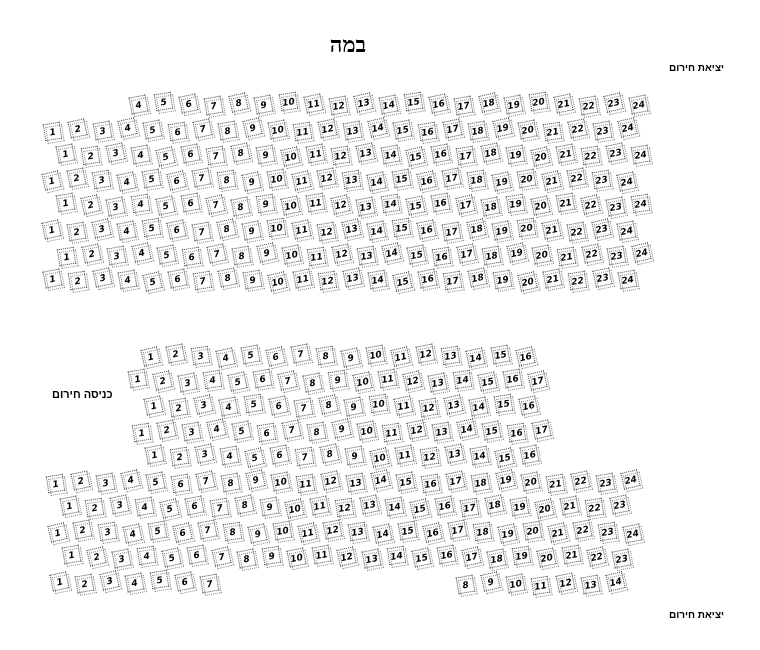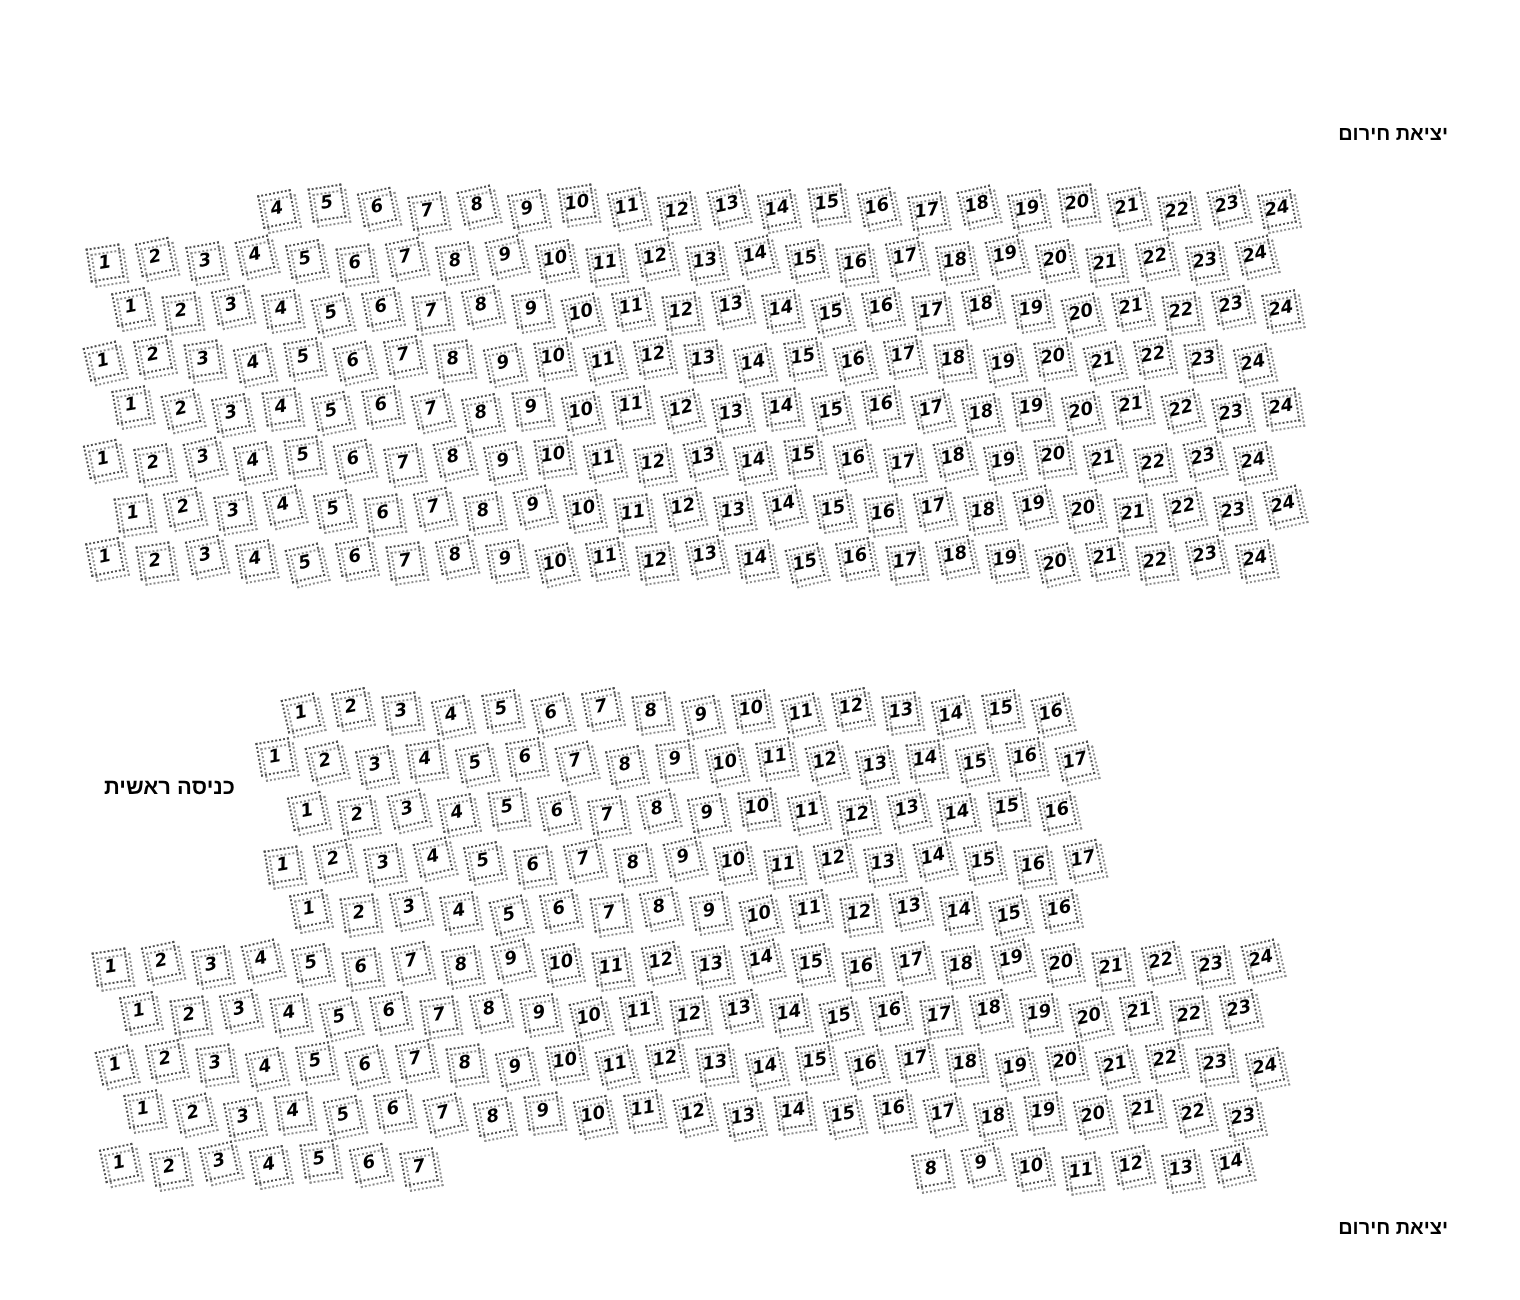--- a/index.html
+++ b/index.html
@@ -30,24 +30,25 @@
   .seat::after{
     content:"";position:absolute;left:1px;top:2px;width:15px;height:15px;
     border:1px dotted #8a8a8a;pointer-events:none;
   }
 </style>
 </head>
 <body>
 
 <div class="canvas">
 
+  <div class="stage-title">במה</div>
 
   <div class="side-label label-exit-top">יציאת חירום</div>
 
-  <div class="side-label label-entrance">כניסה ראשית</div>
+  <div class="side-label label-entrance">כניסה חירום</div>
 
   <div class="side-label label-exit-bottom">יציאת חירום</div>
 
   <div class="block">
       <div class="seat" style="left: 130px; top: 96px; transform: rotate(-11deg);">4</div>
       <div class="seat" style="left: 155px; top: 93px; transform: rotate(-9deg);">5</div>
       <div class="seat" style="left: 180px; top: 95px; transform: rotate(-12deg);">6</div>
       <div class="seat" style="left: 205px; top: 97px; transform: rotate(-10deg);">7</div>
       <div class="seat" style="left: 230px; top: 94px; transform: rotate(-13deg);">8</div>
       <div class="seat" style="left: 255px; top: 96px; transform: rotate(-11deg);">9</div>

